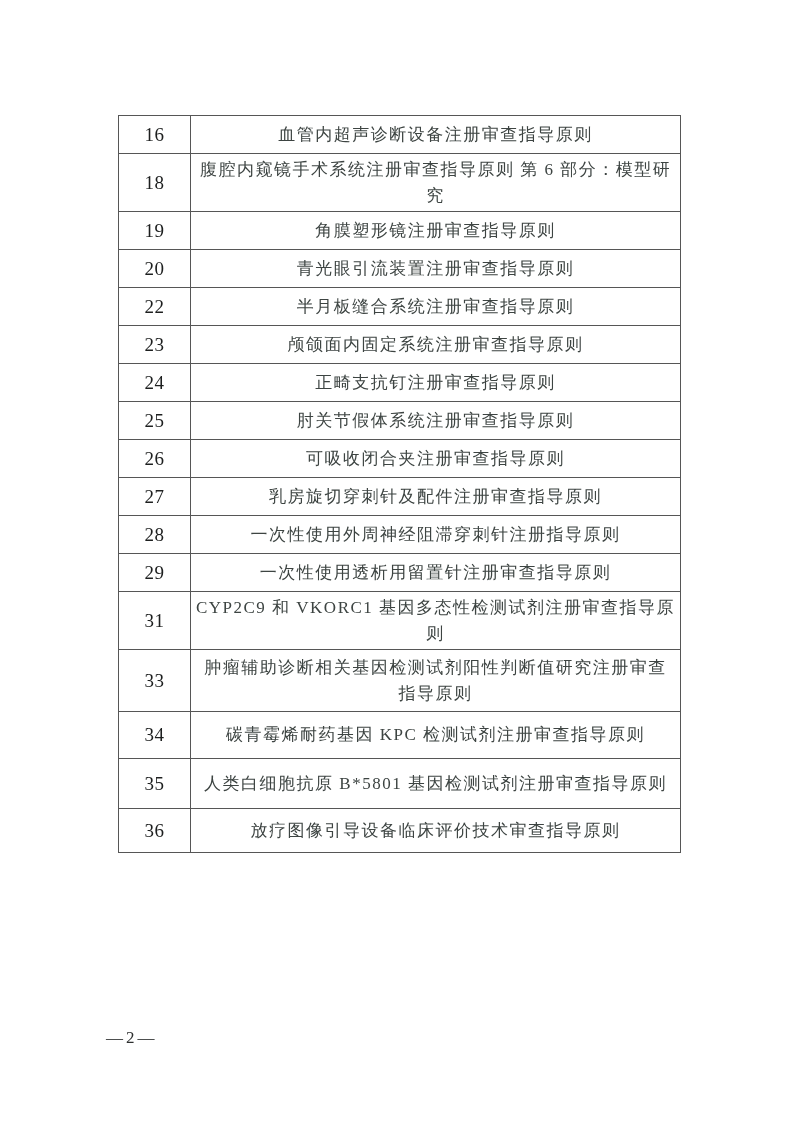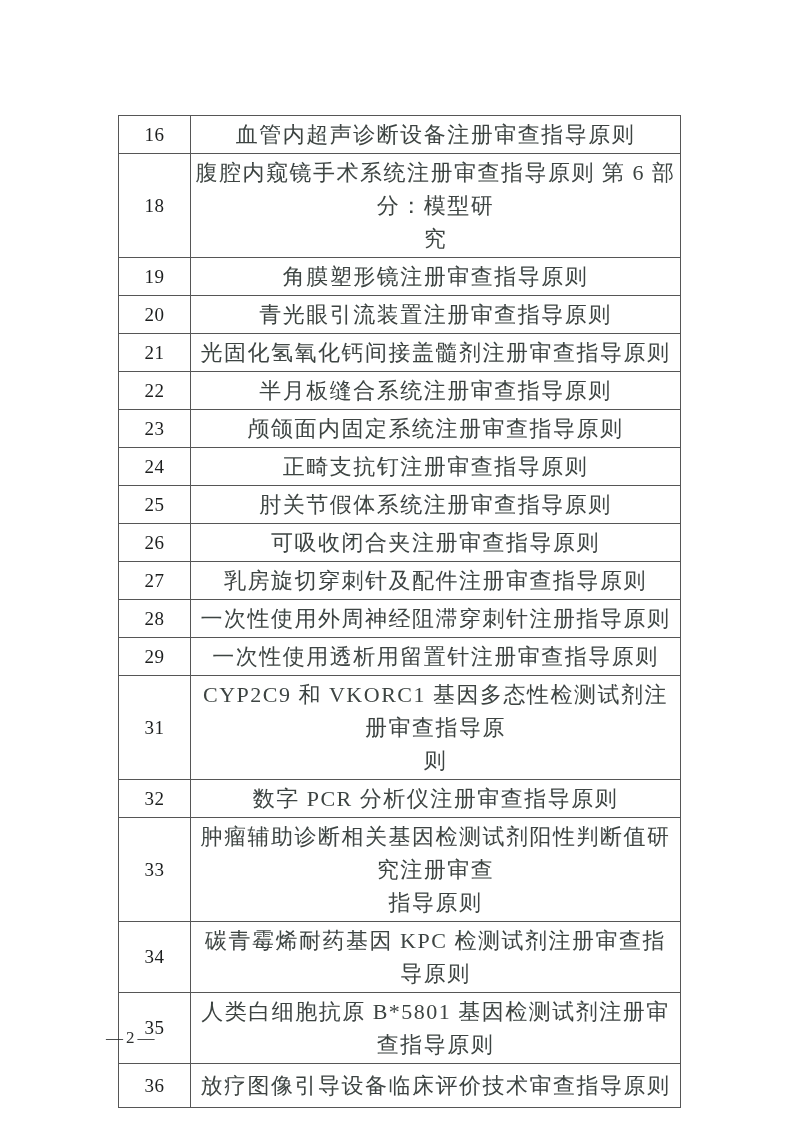--- a/index.html
+++ b/index.html
@@ -30,21 +30,21 @@
     padding: 2px 3px;
     box-sizing: border-box;
   }
   td.num-cell {
     width: 72px;
     font-size: 19px;
     color: #1d1f1f;
     letter-spacing: 0.5px;
   }
   td.title-cell {
-    font-size: 22px;
+    font-size: 17px;
     color: #3d4442;
     letter-spacing: 1.5px;
     line-height: 1.5;
     white-space: pre-line;
   }
   tr.h-s  { height: 38px; }
   tr.h-d  { height: 58px; margin-top: 36px; }
   tr.h-d2 { height: 62px; }
   tr.h-34 { height: 47px; }
   tr.h-35 { height: 50px; margin-top: 15px; }
@@ -76,24 +76,20 @@
       </tr>
       <tr class="h-s">
         <td class="num-cell">19</td>
         <td class="title-cell">角膜塑形镜注册审查指导原则</td>
       </tr>
       <tr class="h-s">
         <td class="num-cell">20</td>
         <td class="title-cell">青光眼引流装置注册审查指导原则</td>
       </tr>
       <tr class="h-s">
-        <td class="num-cell">21</td>
-        <td class="title-cell">光固化氢氧化钙间接盖髓剂注册审查指导原则</td>
-      </tr>
-      <tr class="h-s">
         <td class="num-cell">22</td>
         <td class="title-cell">半月板缝合系统注册审查指导原则</td>
       </tr>
       <tr class="h-s">
         <td class="num-cell">23</td>
         <td class="title-cell">颅颌面内固定系统注册审查指导原则</td>
       </tr>
       <tr class="h-s">
         <td class="num-cell">24</td>
         <td class="title-cell">正畸支抗钉注册审查指导原则</td>
@@ -116,24 +112,20 @@
       </tr>
       <tr class="h-s">
         <td class="num-cell">29</td>
         <td class="title-cell">一次性使用透析用留置针注册审查指导原则</td>
       </tr>
       <tr class="h-d">
         <td class="num-cell">31</td>
         <td class="title-cell">CYP2C9 和 VKORC1 基因多态性检测试剂注册审查指导原
 则</td>
       </tr>
-      <tr class="h-s">
-        <td class="num-cell">32</td>
-        <td class="title-cell">数字 PCR 分析仪注册审查指导原则</td>
-      </tr>
       <tr class="h-d2">
         <td class="num-cell">33</td>
         <td class="title-cell">肿瘤辅助诊断相关基因检测试剂阳性判断值研究注册审查
 指导原则</td>
       </tr>
       <tr class="h-34">
         <td class="num-cell">34</td>
         <td class="title-cell">碳青霉烯耐药基因 KPC 检测试剂注册审查指导原则</td>
       </tr>
       <tr class="h-35">

